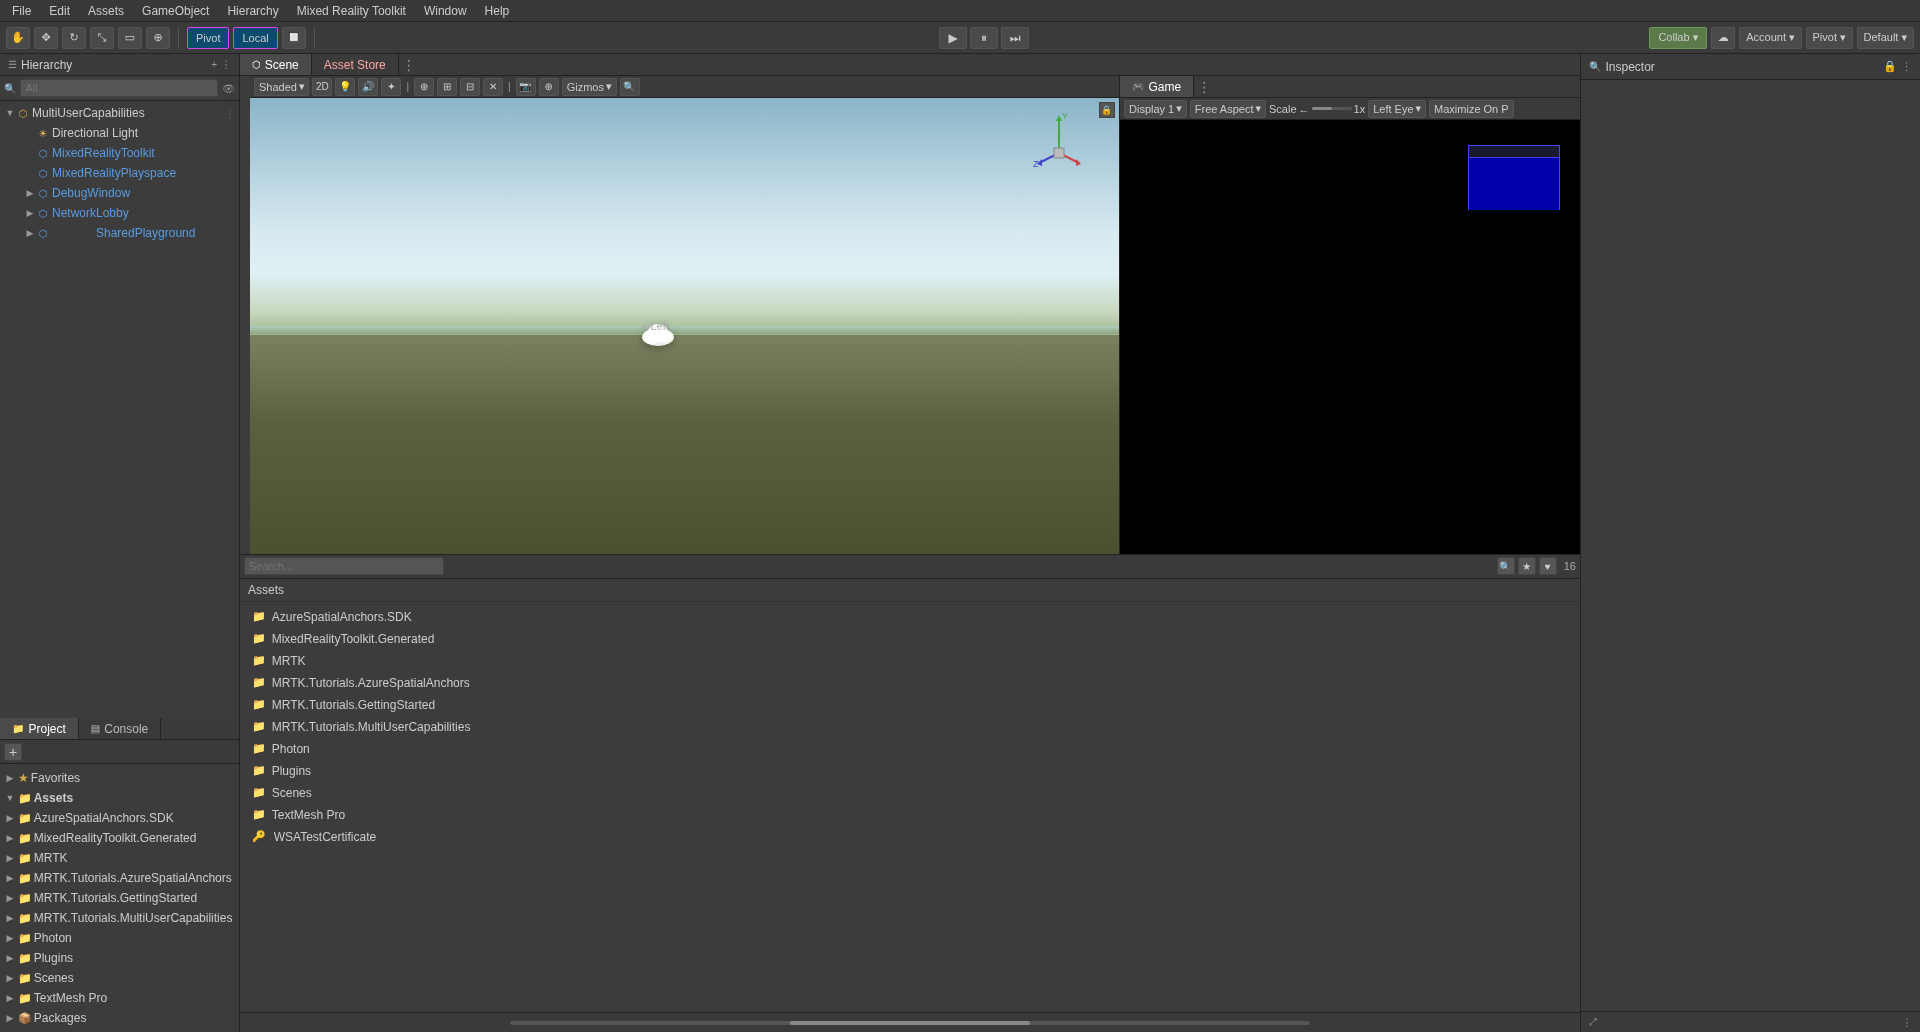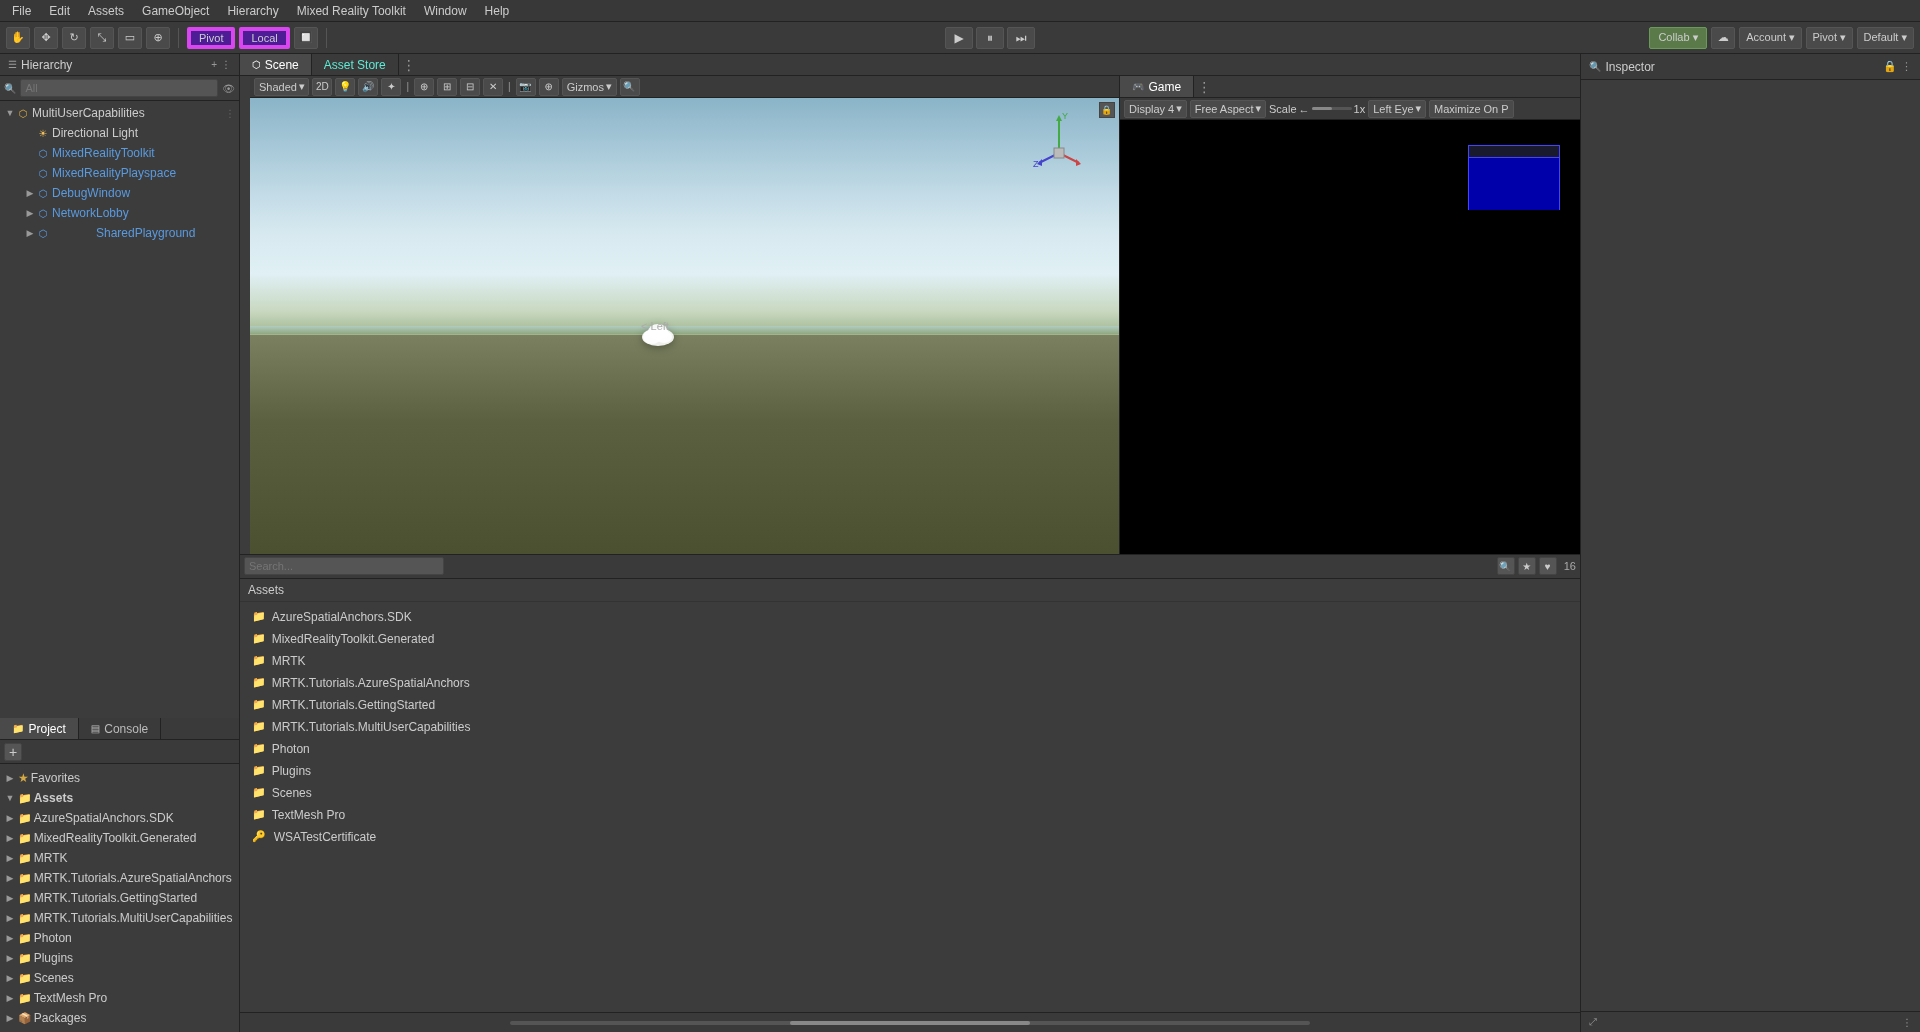--- a/index.html
+++ b/index.html
@@ -34,22 +34,22 @@
     .toolbar {
       display: flex;
       align-items: center;
       background: #3a3a3a;
       height: 32px;
       border-bottom: 1px solid #222;
       padding: 0 6px;
       gap: 4px;
     }
     .toolbar-btn {
-      background: #4c1d95;
-      border: 4px solid #d946ef;
+      background: #0c4a6e;
+      border: 1px solid #d946ef;
       color: #ccc;
       padding: 2px 8px;
       font-size: 11px;
       cursor: pointer;
       border-radius: 2px;
       display: flex;
       align-items: center;
       gap: 3px;
       height: 22px;
     }
@@ -183,21 +183,21 @@
       background: #3a3a3a;
       border-bottom: 1px solid #222;
       height: 22px;
     }
     .tab {
       display: flex;
       align-items: center;
       padding: 2px 12px;
       cursor: pointer;
       font-size: 12px;
-      color: #5eead4;
+      color: #fca5a5;
       border-right: 1px solid #222;
       gap: 4px;
     }
     .tab.active {
       background: #4a4a4a;
       color: #fff;
     }
     .tab-more {
       width: 20px;
       display: flex;
@@ -871,21 +871,21 @@
           <div style="display:flex; background:#3a3a3a; border-bottom:1px solid #222; height:22px;">
             <div class="tab active">
               <span style="font-size:10px;">🎮</span>
               <span>Game</span>
             </div>
             <div class="tab-more">⋮</div>
           </div>
 
           <div class="game-toolbar">
             <div class="scene-toolbar-dropdown">
-              <span>Display 4</span>
+              <span>Display 1</span>
               <span>▾</span>
             </div>
             <div class="scene-toolbar-dropdown">
               <span>Free Aspect</span>
               <span>▾</span>
             </div>
             <div style="display:flex;align-items:center;gap:2px;font-size:11px;color:#ccc;">
               <span>Scale</span>
               <span>←</span>
               <div style="width:40px;height:3px;background:#555;border-radius:2px;cursor:pointer;">

